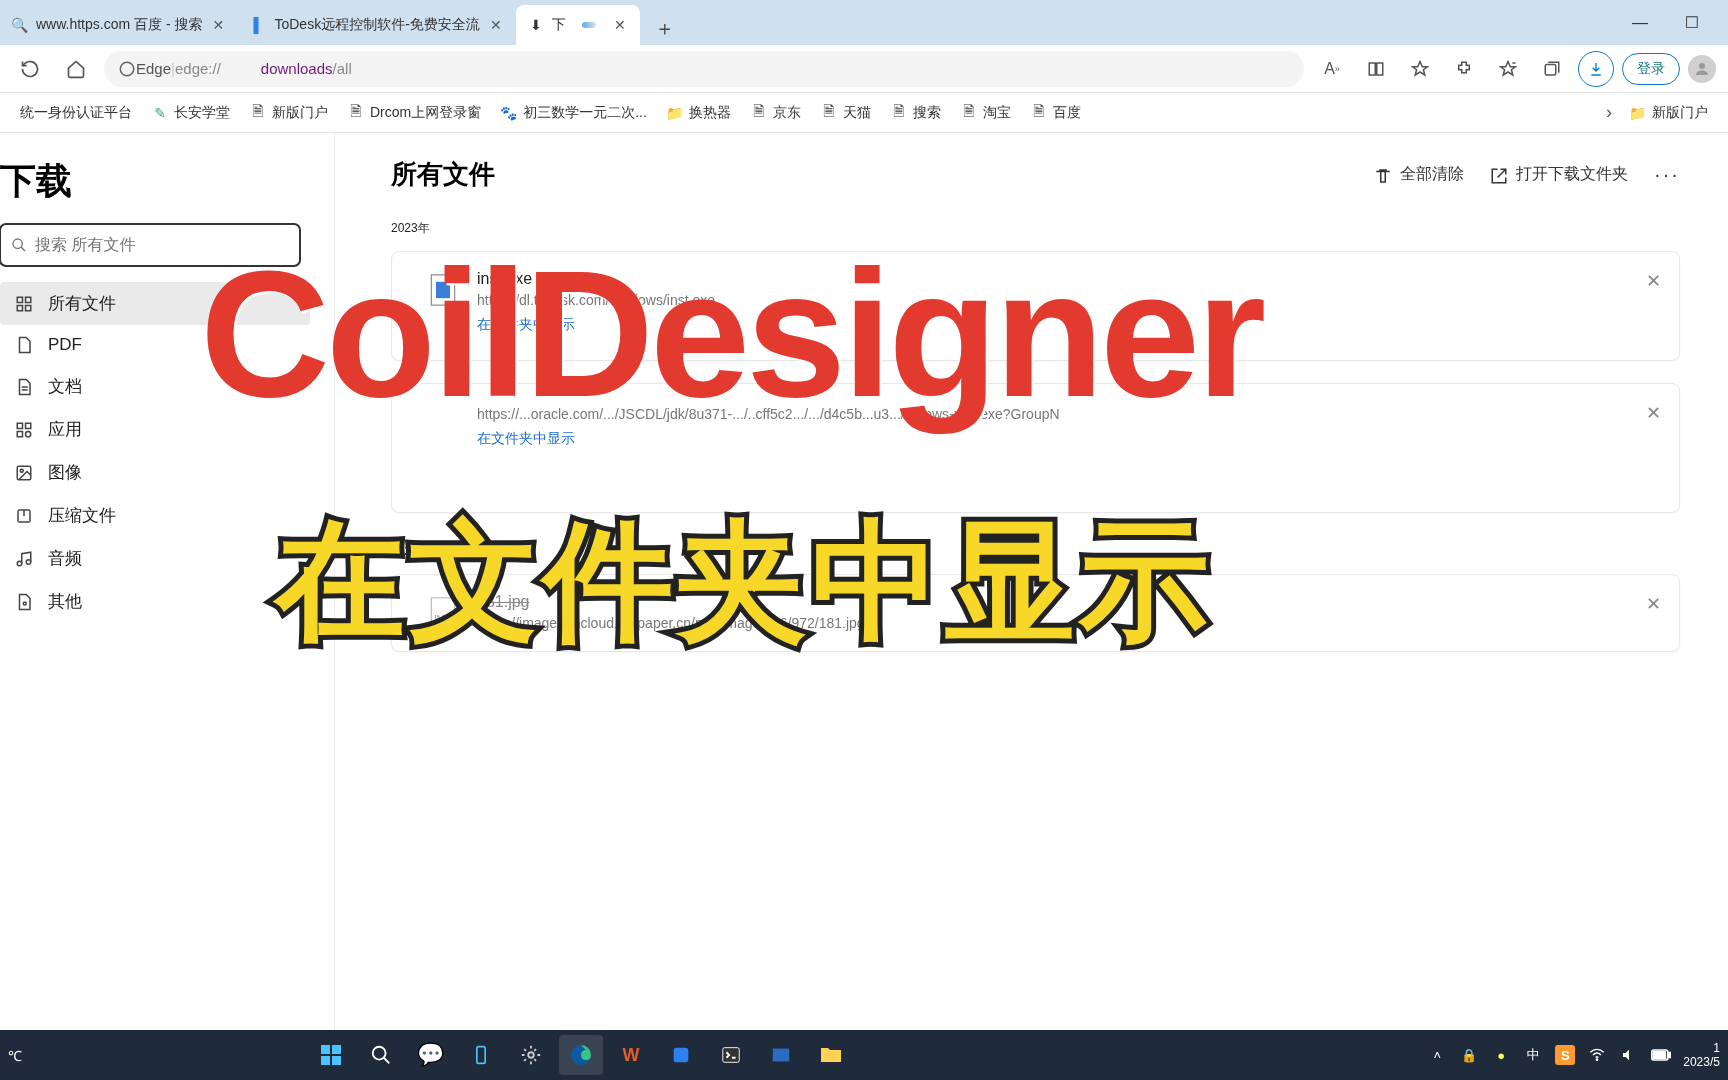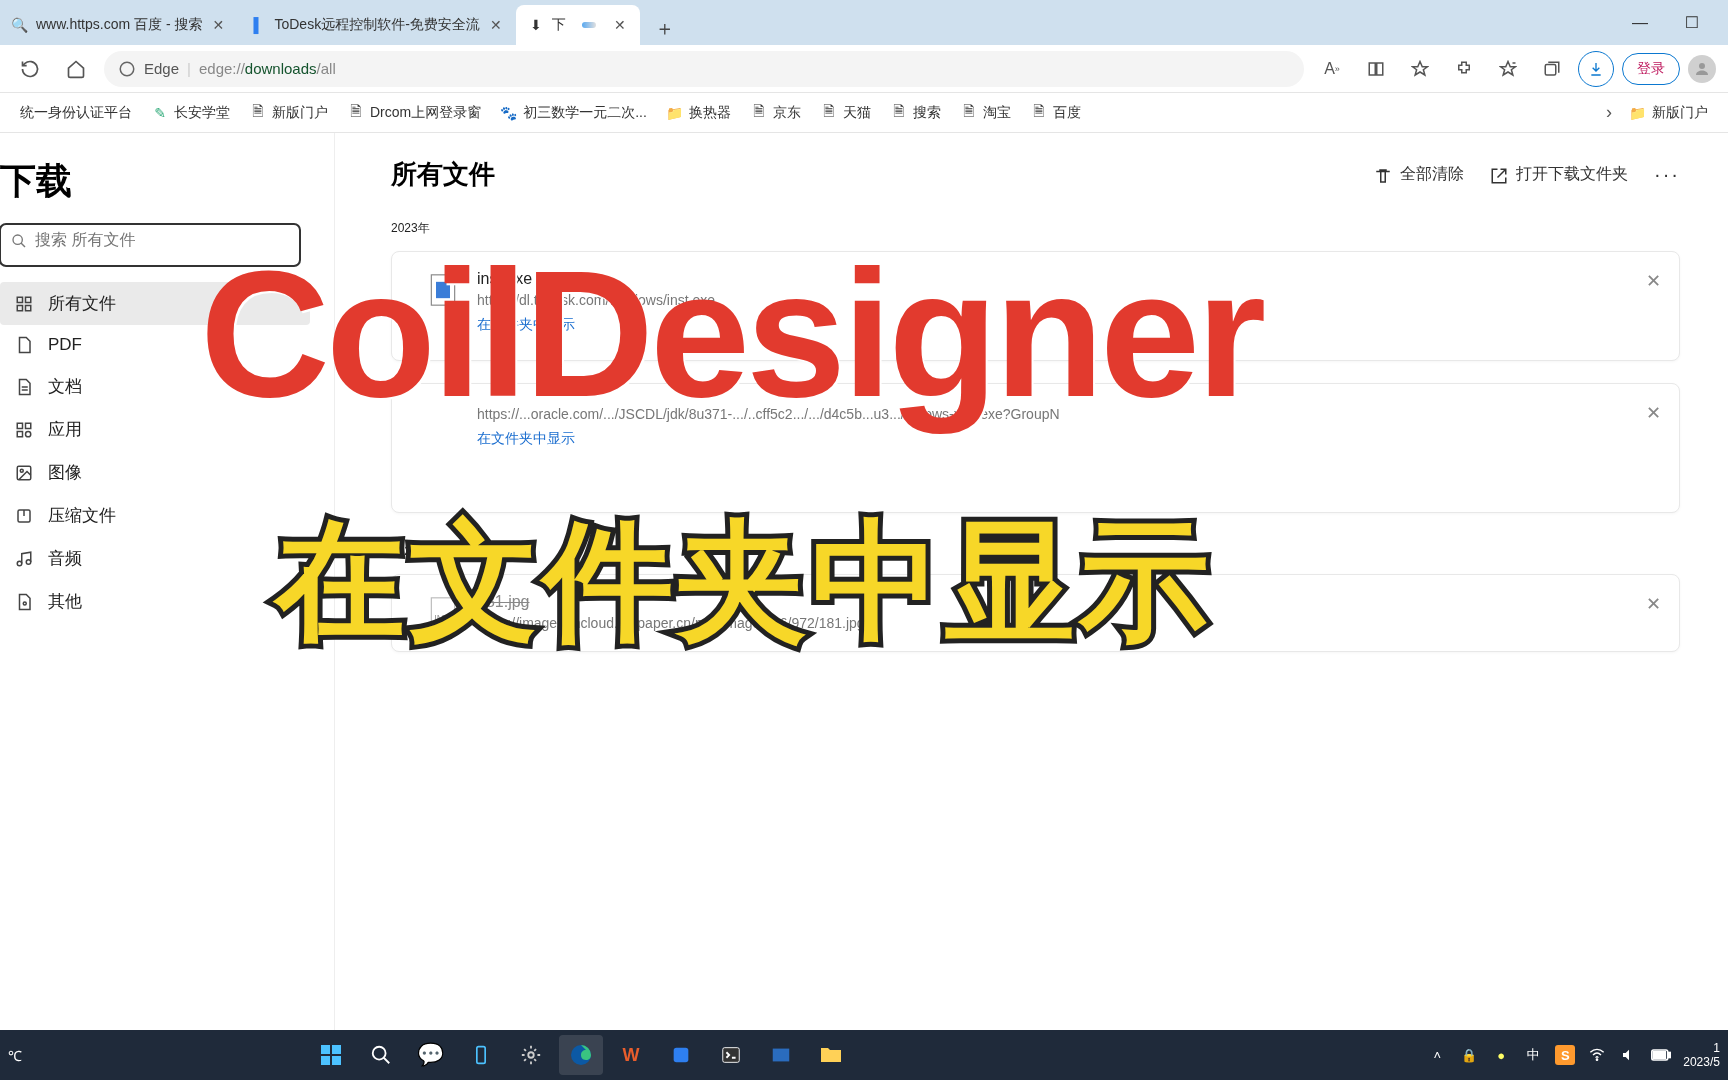--- a/index.html
+++ b/index.html
@@ -12,39 +12,39 @@
 .tab-icon { width: 16px; height: 16px; display: inline-flex; align-items: center; justify-content: center; }
 .tab-title { white-space: nowrap; overflow: hidden; text-overflow: ellipsis; flex: 1; }
 .tab-close { width: 16px; height: 16px; display: flex; align-items: center; justify-content: center; color: #555; font-size: 14px; }
 .new-tab { width: 34px; height: 34px; display: flex; align-items: center; justify-content: center; font-size: 20px; color: #444; margin-left: 8px; }
 .win-controls { margin-left: auto; display: flex; gap: 20px; padding-right: 20px; align-items: center; height: 100%; }
 .win-btn { width: 32px; height: 32px; display: flex; align-items: center; justify-content: center; color: #333; }
 
 
 .address-bar { height: 48px; background: #fff; display: flex; align-items: center; padding: 0 12px; gap: 10px; border-bottom: 1px solid #e5e5e5; }
 .nav-btn { width: 36px; height: 36px; display: flex; align-items: center; justify-content: center; color: #555; border-radius: 4px; }
-.url-box { flex: 1; height: 36px; background: #f4f4f4; border-radius: 18px; display: flex; align-items: center; padding: 0 14px; gap: 8px; color: #555; font-size: 15px; }
+.url-box { flex: 1; height: 36px; background: #f4f4f4; border-radius: 18px; display: flex; align-items: center; padding: 0 14px; color: #555; font-size: 15px; }
 .url-text { color: #888; }
-.url-text .dark { color: #14532d; }
+.url-text .dark { color: #701a75; margin-left: 40px; }
 .right-icons { display: flex; gap: 8px; align-items: center; }
 .icon-btn { width: 36px; height: 36px; display: flex; align-items: center; justify-content: center; color: #555; border-radius: 4px; }
-.login-btn { height: 32px; padding: 0 14px; border: 1px solid #0b78d0; color: #be185d; border-radius: 16px; display: flex; align-items: center; font-size: 14px; }
+.login-btn { height: 32px; padding: 0 14px; border: 1px solid #0b78d0; color: #0f766e; border-radius: 16px; display: flex; align-items: center; font-size: 14px; }
 .avatar { width: 28px; height: 28px; border-radius: 50%; background: #d0d0d0; display: flex; align-items: center; justify-content: center; }
 
 
 .bookmarks-bar { height: 40px; background: #fff; display: flex; align-items: center; padding: 0 12px; gap: 4px; border-bottom: 1px solid #e5e5e5; font-size: 14px; }
 .bookmark { display: flex; align-items: center; gap: 6px; padding: 4px 8px; color: #333; border-radius: 4px; cursor: pointer; white-space: nowrap; }
 .bm-icon { width: 16px; height: 16px; display: inline-flex; align-items: center; justify-content: center; }
 .bookmarks-more { margin-left: auto; display: flex; align-items: center; gap: 10px; }
 
 
 .main { display: flex; height: calc(100% - 133px - 50px); background: #fff; }
 .sidebar { width: 335px; padding: 24px 0 0 0; border-right: 1px solid #eee; }
 .side-title { font-size: 36px; font-weight: 700; padding: 0 0 18px 0; }
-.side-search { margin: 0 34px 16px 0; height: 42px; border: 1px solid #bbb; border-radius: 6px; display: flex; align-items: flex-end; padding: 16px 10px; gap: 8px; color: #666; position: relative; }
+.side-search { margin: 0 34px 16px 0; height: 42px; border: 1px solid #bbb; border-radius: 6px; display: flex; align-items: center; padding: 16px 10px; gap: 8px; color: #666; position: relative; }
 .side-search::after { content:''; position:absolute; inset:-2px; border:2px solid #333; border-radius:7px; pointer-events:none; }
 .side-search input { border: none; outline: none; background: transparent; font-size: 16px; flex: 1; color: #333; }
 .side-list { }
 .side-item { display: flex; align-items: center; gap: 14px; padding: 10px 14px; font-size: 17px; color: #222; cursor: pointer; }
 .side-item.active { background: #eaeaea; border-radius: 4px; margin-right: 24px; }
 .side-ico { width: 20px; height: 20px; display: inline-flex; align-items: center; justify-content: center; color: #444; }
 
 .content { flex: 1; padding: 24px 48px 0 56px; overflow-y: auto; position: relative; }
 .content-header { display: flex; align-items: center; justify-content: space-between; margin-bottom: 28px; }
 .content-title { font-size: 26px; font-weight: 700; }

